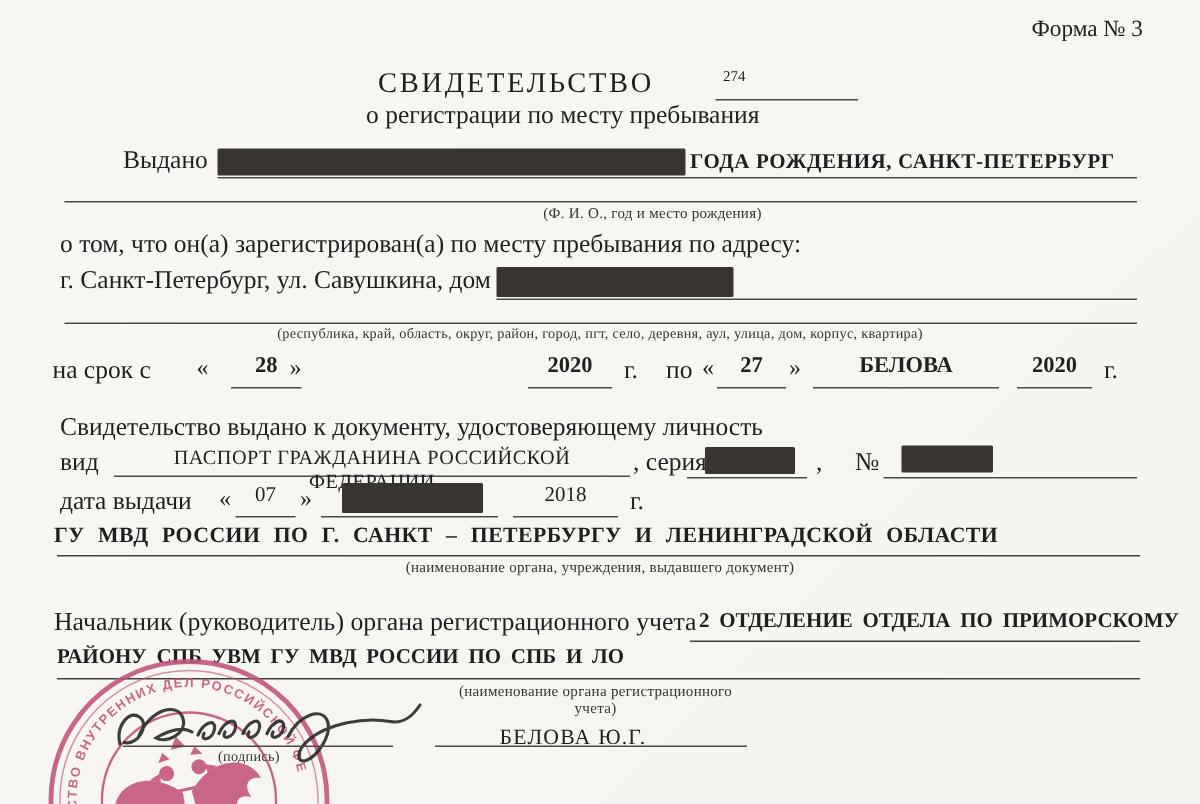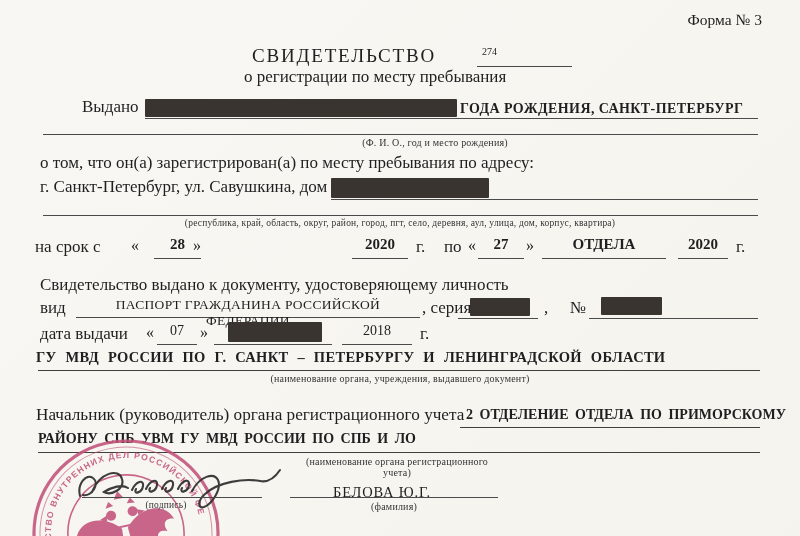--- a/index.html
+++ b/index.html
@@ -123,21 +123,21 @@
   <div class="abs" id="term-prefix">на срок с</div>
   <div class="abs q" id="term-q1o">«</div>
   <div class="abs slot b" id="term-day-from">28</div>
   <div class="abs q" id="term-q1c">»</div>
   <div class="abs slot b" id="term-year-from">2020</div>
   <div class="abs" id="term-g1">г.</div>
   <div class="abs" id="term-po">по</div>
   <div class="abs q" id="term-q2o">«</div>
   <div class="abs slot b" id="term-day-to">27</div>
   <div class="abs q" id="term-q2c">»</div>
-  <div class="abs slot b" id="term-month-to">ОТДЕЛА</div>
+  <div class="abs slot b" id="term-month-to">БЕЛОВА</div>
   <div class="abs slot b" id="term-year-to">2020</div>
   <div class="abs" id="term-g2">г.</div>
 
   <div class="abs" id="doc-intro">Свидетельство выдано к документу, удостоверяющему личность</div>
 
   <div class="abs" id="doc-type-label">вид</div>
   <div class="abs slot" id="doc-type-slot">ПАСПОРТ ГРАЖДАНИНА РОССИЙСКОЙ ФЕДЕРАЦИИ</div>
   <div class="abs" id="series-label">, серия</div>
   <div class="abs redact" id="series-redact"></div>
   <div class="abs line" id="series-line"></div>
@@ -201,15 +201,14 @@
     <path d="M6,32 C3,20 12,9 19,14 C26,19 18,33 9,31 M18,28 C26,8 45,4 48,15 C51,25 37,32 30,28 C38,23 48,20 54,24
              M58,26 c4,-9 12,-11 11,-4 c-1,7 -10,9 -7,3 M72,25 c4,-9 12,-11 11,-4 c-1,7 -10,9 -7,3
              M88,25 c4,-9 12,-11 11,-4 c-1,7 -10,9 -7,3 M104,25 c4,-9 12,-11 11,-4 c-1,7 -10,9 -7,3
              M118,27 C126,12 140,8 144,16 C148,25 138,40 130,43 C123,45 124,36 131,30 C144,18 170,14 186,17 C196,19 202,12 206,6" fill="none" stroke="#2d2d2d" stroke-width="2.1" stroke-linecap="round" opacity="0.92"></path>
   </svg>
   <div class="abs line" id="sig-line"></div>
   <div class="abs cap" id="sig-caption">(подпись)</div>
 
   <div class="abs" id="name-value">БЕЛОВА  Ю.Г.</div>
   <div class="abs line" id="name-line"></div>
-  <div class="abs cap" id="name-caption">(фамилия)</div>
 
 </div>
 
 </body></html>

